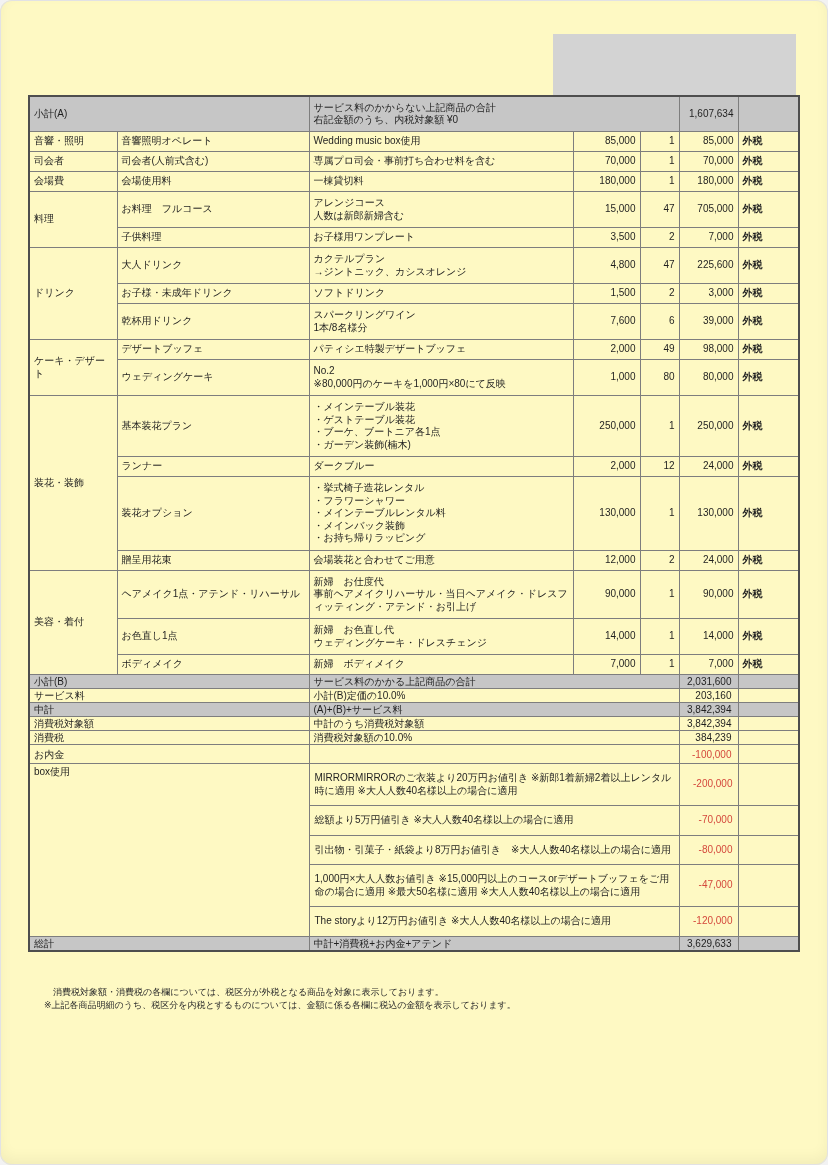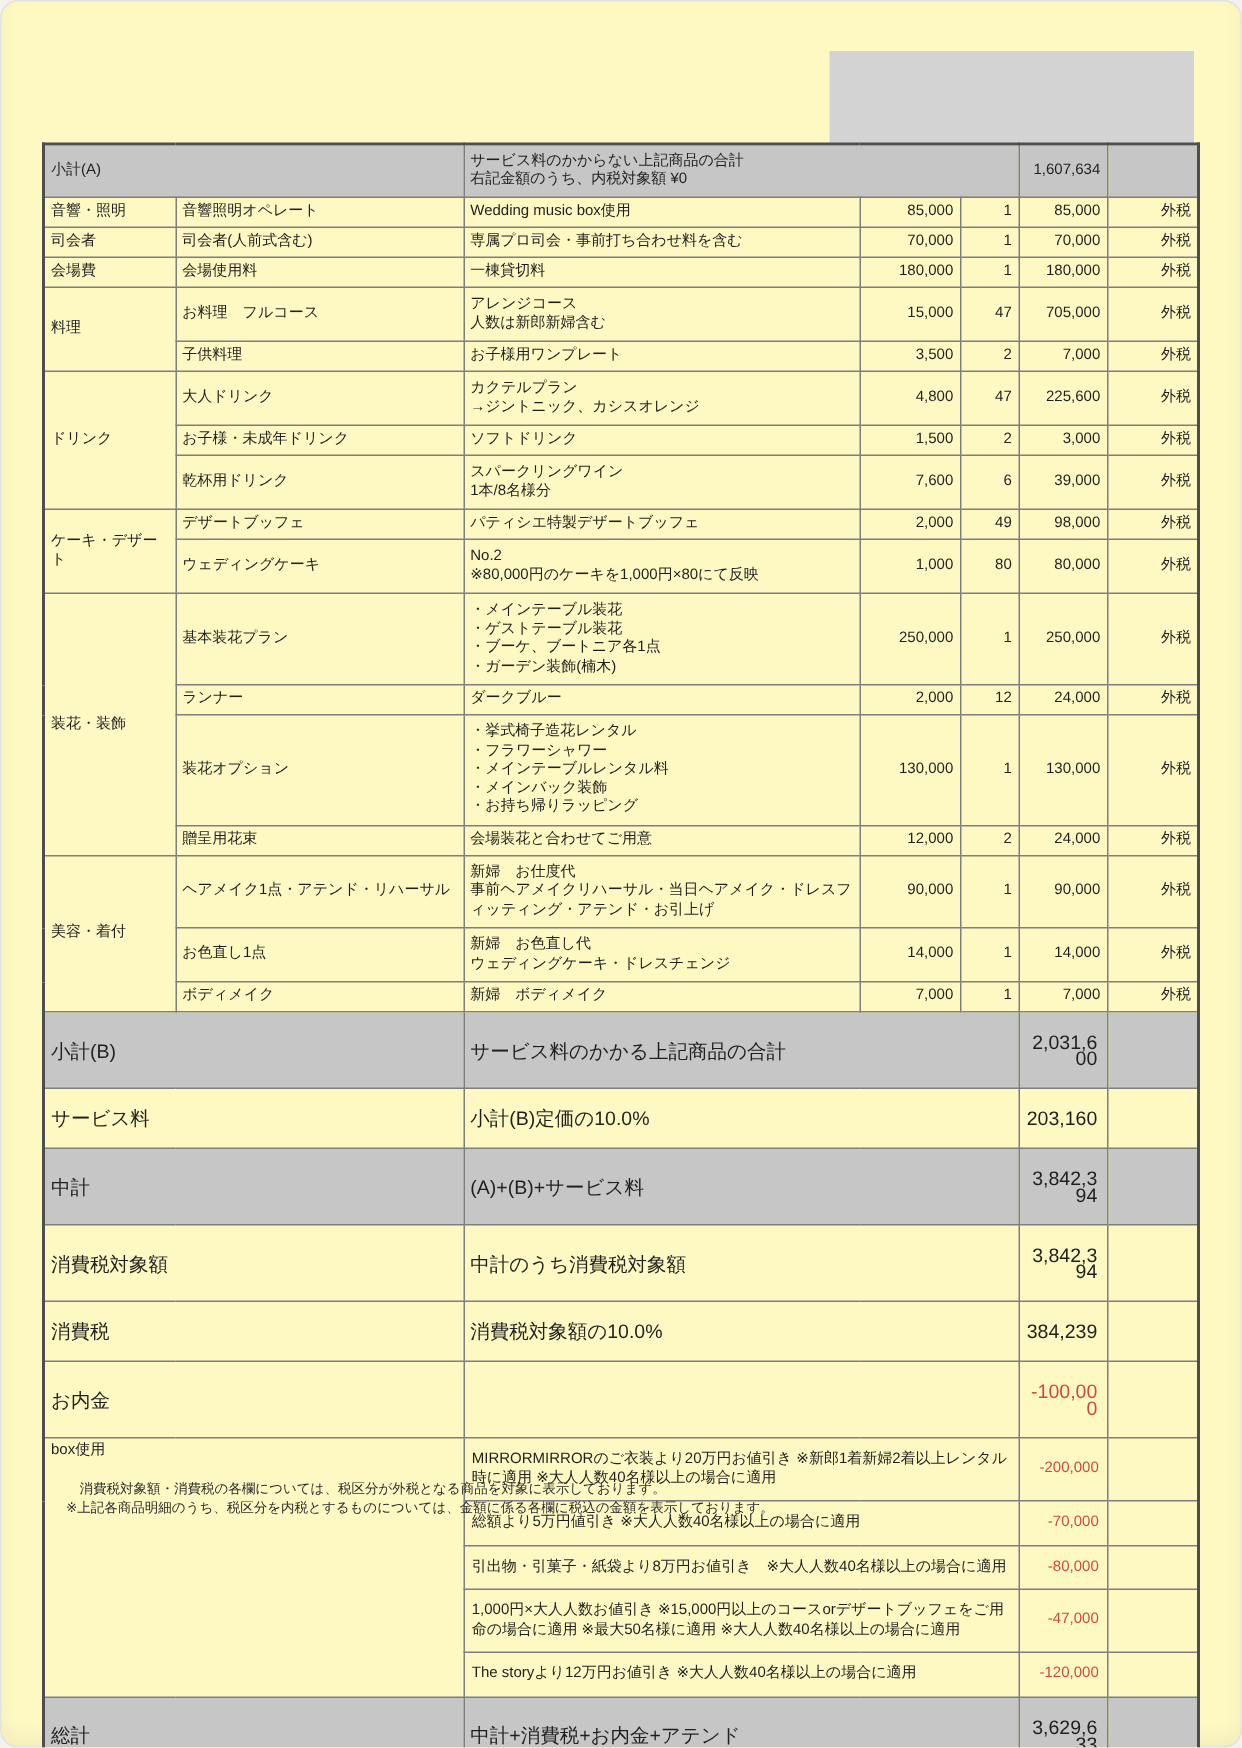--- a/index.html
+++ b/index.html
@@ -26,26 +26,26 @@
   table.est td{
     border:1px solid #7e7e7e;
     padding:2px 4px;
     vertical-align:middle;
     overflow:hidden;
     word-break:break-all;
   }
   td.cat,td.item{vertical-align:top;text-align:left;}
   td.desc{white-space:pre-line;text-align:left;}
   td.num{text-align:right;padding-right:6px;font-variant-numeric:tabular-nums;}
-  td.tax{text-align:right;padding:2px 2px;}
+  td.tax{text-align:left;padding:2px 2px;font-weight:bold;}
   tr.gray td{background:#c6c6c6;}
   tr.subA td{height:30px;}
   tr.item-row td{height:15px;}
   tr.multi td{padding-top:5px;padding-bottom:5px;}
-  tr.sum td{height:9px;font-size:13px;line-height:11px;padding:14px 4px;}
+  tr.sum td{height:9px;font-size:10px;line-height:11px;padding:1px 4px;}
   tr.sum td.num{padding-right:6px;}
   tr.uchikin td{height:16px;}
   tr.disc td{padding:8px 5px;}
   tr.disc td.disc-cat{vertical-align:top;padding:2px 4px;}
   .neg{color:#d4483c;}
   .footnotes{
     position:absolute;left:44px;top:986px;width:740px;
     font-size:9px;line-height:13px;color:#2b2b2b;
   }
   .footnotes .fn{white-space:nowrap;}

